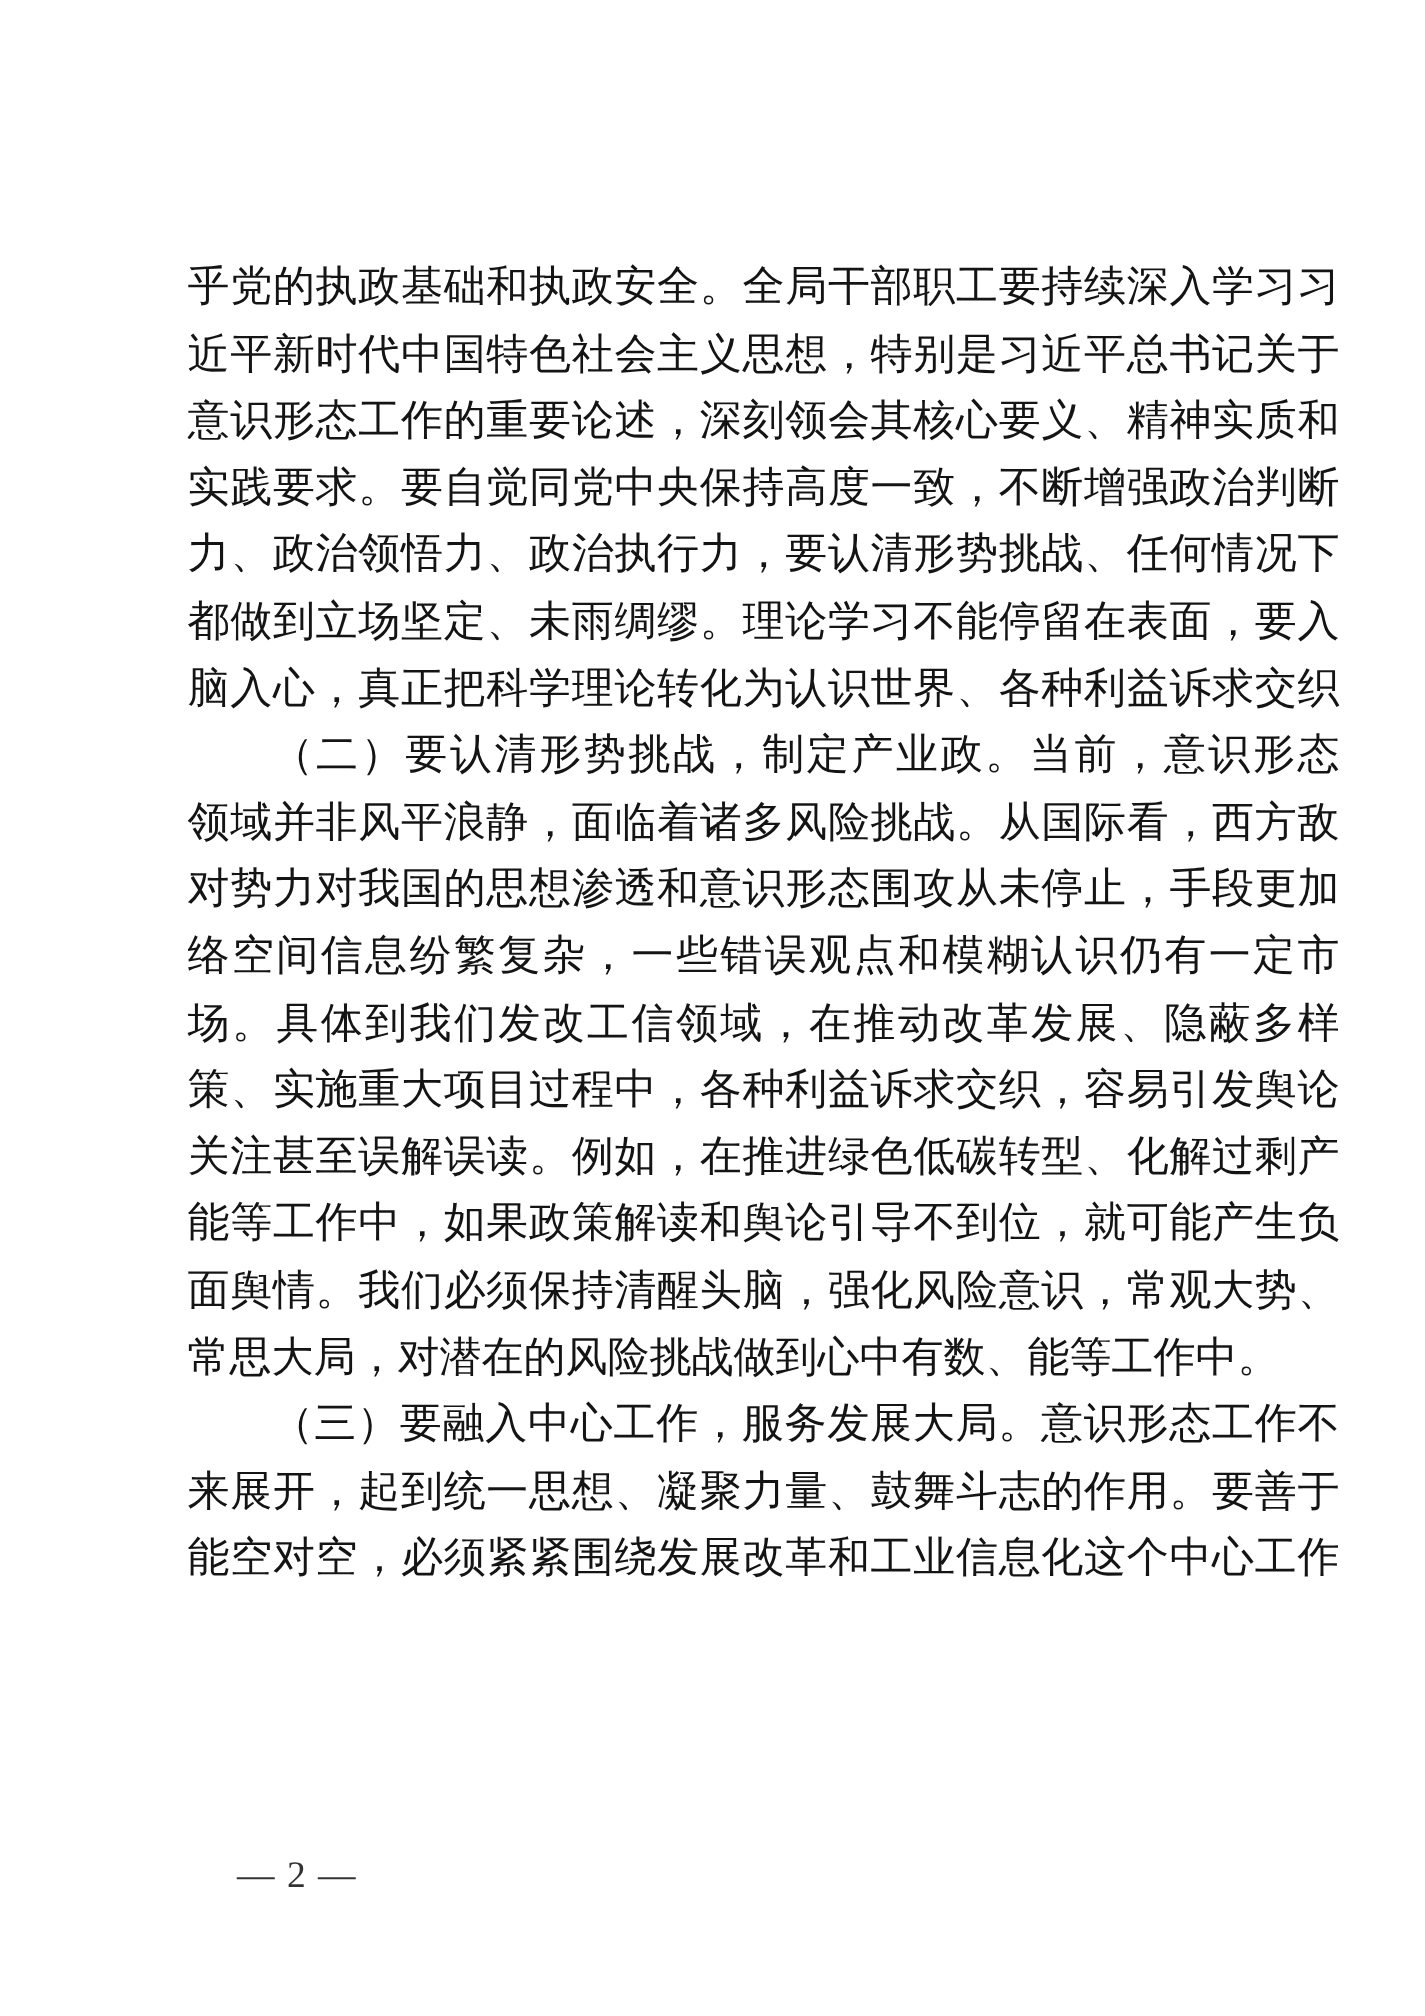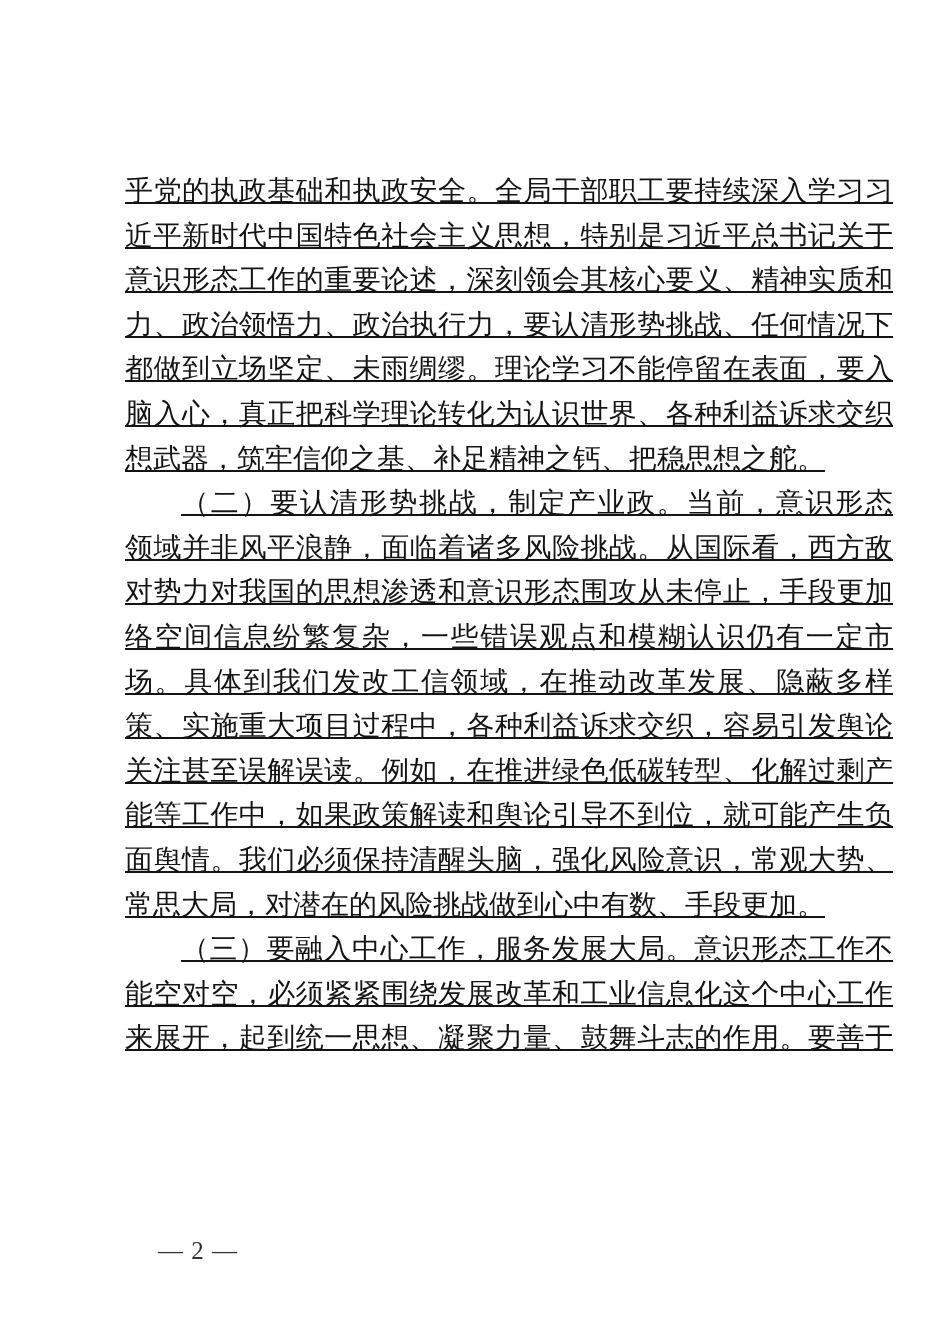--- a/index.html
+++ b/index.html
@@ -16,21 +16,20 @@
   }
   .text-body {
     position: absolute;
     left: 125px;
     top: 169px;
     width: 768px;
     font-family: "Liberation Sans", "DejaVu Sans", sans-serif;
     font-size: 28px;
     color: #141414;
     letter-spacing: 0;
-    text-decoration: underline;
   }
   .line {
     height: 44.6px;
     line-height: 44.6px;
     text-align: justify;
     text-align-last: justify;
     overflow: hidden;
   }
   .line.short {
     text-align: left;
@@ -51,32 +50,32 @@
   }
 </style>
 </head>
 <body>
 
 <div class="page">
   <div class="text-body" id="text-body">
       <div class="line">乎党的执政基础和执政安全。全局干部职工要持续深入学习习</div>
       <div class="line">近平新时代中国特色社会主义思想，特别是习近平总书记关于</div>
       <div class="line">意识形态工作的重要论述，深刻领会其核心要义、精神实质和</div>
+      <div class="line">实践要求。要自觉同党中央保持高度一致，不断增强政治判断</div>
       <div class="line">力、政治领悟力、政治执行力，要认清形势挑战、任何情况下</div>
       <div class="line">都做到立场坚定、未雨绸缪。理论学习不能停留在表面，要入</div>
       <div class="line">脑入心，真正把科学理论转化为认识世界、各种利益诉求交织</div>
-      <div class="line short">想武器，筑牢信仰之基、补足精神之钙、把稳思想之舵。</div>
       <div class="line indent">（二）要认清形势挑战，制定产业政。当前，意识形态</div>
       <div class="line">领域并非风平浪静，面临着诸多风险挑战。从国际看，西方敌</div>
       <div class="line">对势力对我国的思想渗透和意识形态围攻从未停止，手段更加</div>
       <div class="line">络空间信息纷繁复杂，一些错误观点和模糊认识仍有一定市</div>
       <div class="line">场。具体到我们发改工信领域，在推动改革发展、隐蔽多样</div>
       <div class="line">策、实施重大项目过程中，各种利益诉求交织，容易引发舆论</div>
       <div class="line">关注甚至误解误读。例如，在推进绿色低碳转型、化解过剩产</div>
       <div class="line">能等工作中，如果政策解读和舆论引导不到位，就可能产生负</div>
       <div class="line">面舆情。我们必须保持清醒头脑，强化风险意识，常观大势、</div>
-      <div class="line short">常思大局，对潜在的风险挑战做到心中有数、手段更加。</div>
+      <div class="line short">常思大局，对潜在的风险挑战做到心中有数、能等工作中。</div>
       <div class="line indent">（三）要融入中心工作，服务发展大局。意识形态工作不</div>
+      <div class="line">来展开，起到统一思想、凝聚力量、鼓舞斗志的作用。要善于</div>
       <div class="line">能空对空，必须紧紧围绕发展改革和工业信息化这个中心工作</div>
-      <div class="line">来展开，起到统一思想、凝聚力量、鼓舞斗志的作用。要善于</div>
     </div>
   <div class="footer">— 2 —</div>
 </div>
 
 </body></html>

